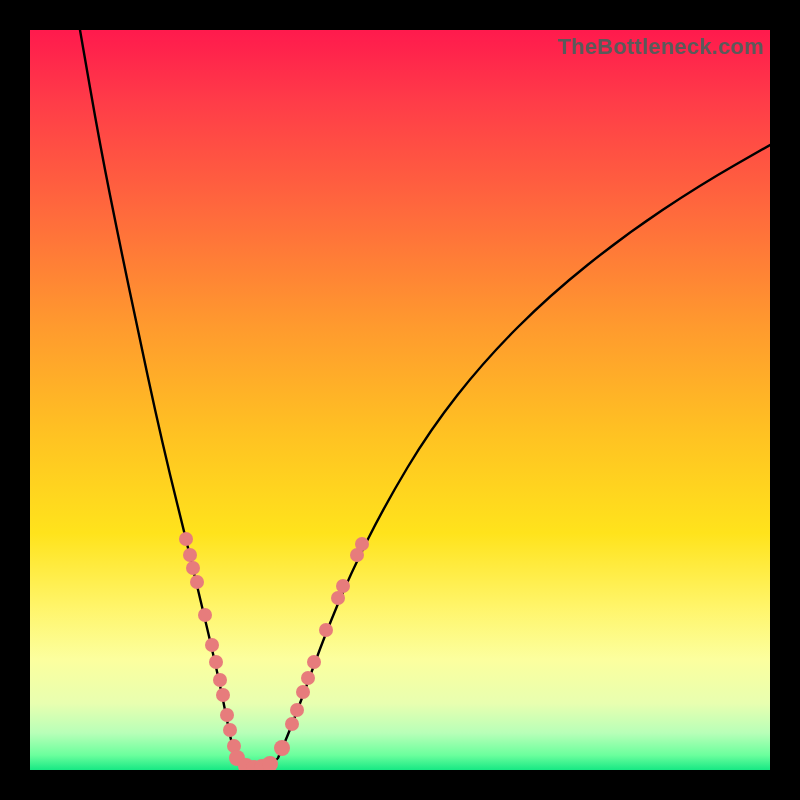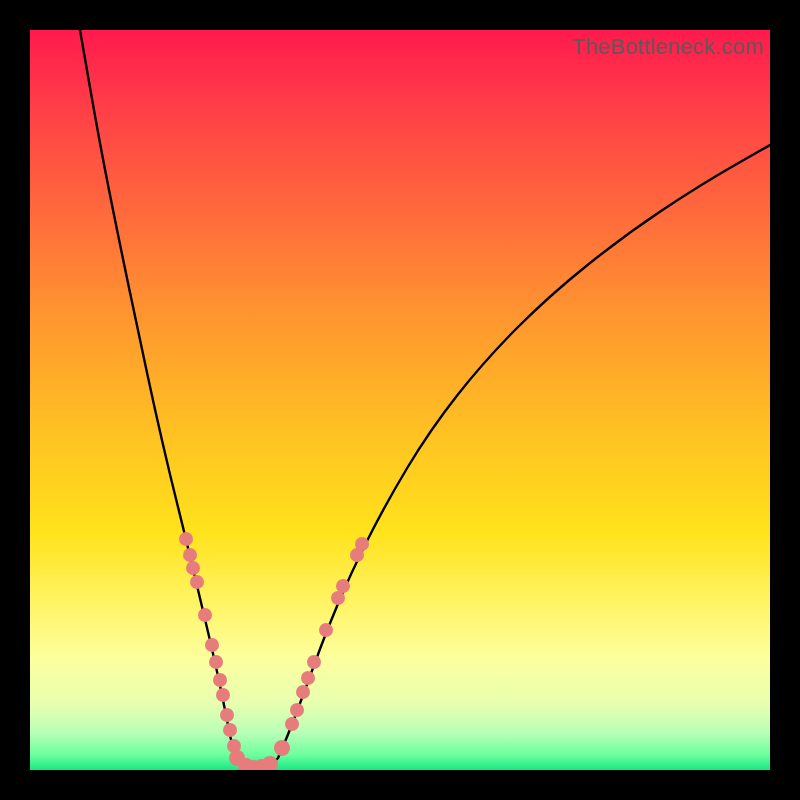--- a/index.html
+++ b/index.html
@@ -36,21 +36,21 @@
       #b8ffb8 95%,
       #6bff9d 98%,
       #17e884 100%
     );
   }
   .watermark {
     position: absolute;
     top: 4px;
     right: 6px;
     font-size: 22px;
-    font-weight: 400;
+    font-weight: 700;
     color: #5a5a5a;
     letter-spacing: 0.2px;
     z-index: 30;
     user-select: none;
   }
   svg.curve {
     position: absolute;
     left: 0;
     top: 0;
     width: 740px;

